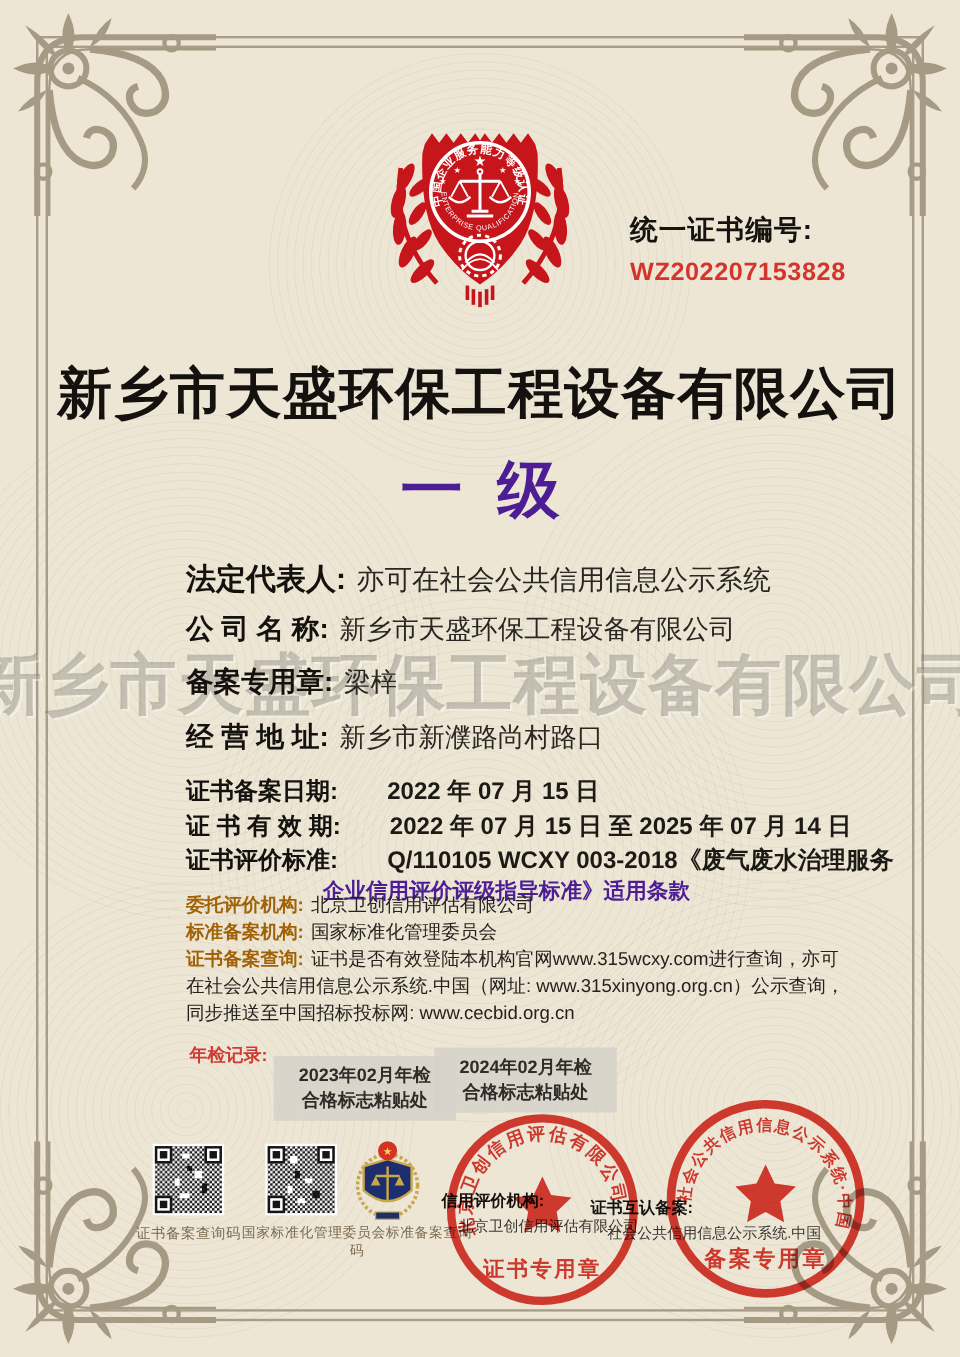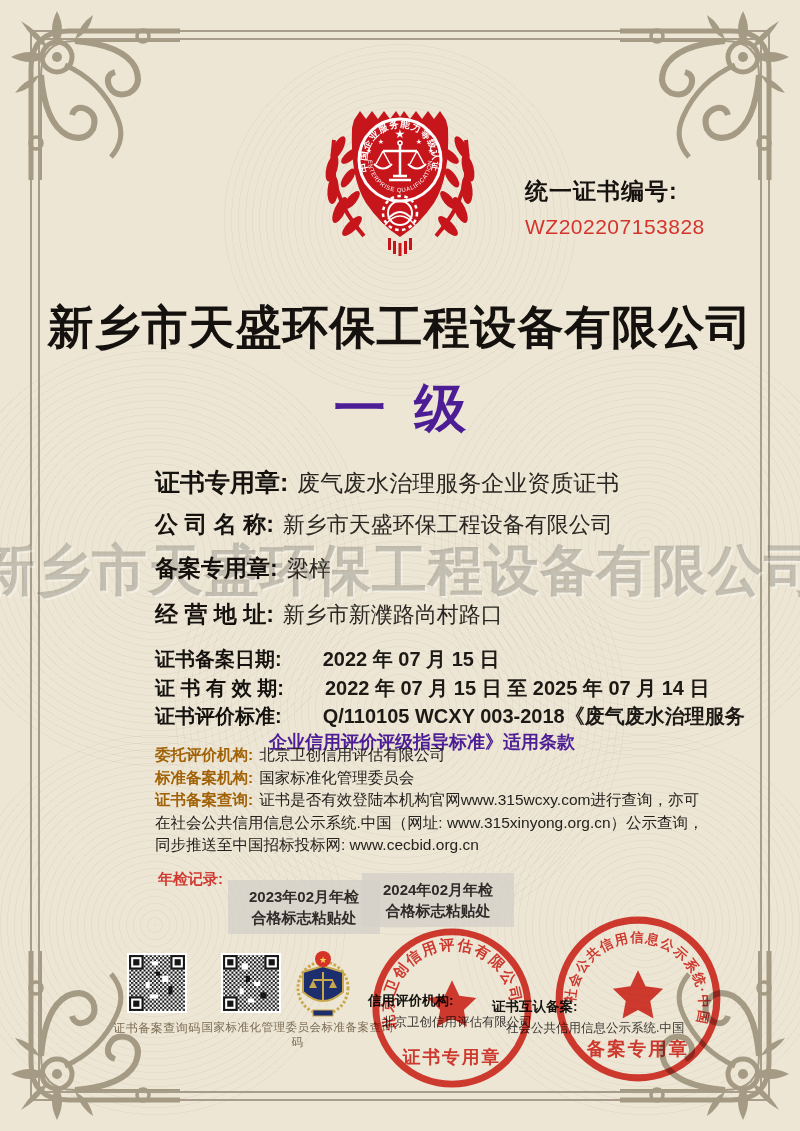--- a/index.html
+++ b/index.html
@@ -14,21 +14,21 @@
   .bframe2{position:absolute;inset:38px;border:2px solid #a79d8a;pointer-events:none;}
   .corner{position:absolute;width:175px;height:175px;pointer-events:none;}
   .corner.tl{left:5px;top:5px}
   .corner.tr{right:5px;top:5px;transform:scaleX(-1)}
   .corner.bl{left:5px;bottom:5px;transform:scaleY(-1)}
   .corner.br{right:5px;bottom:5px;transform:scale(-1,-1)}
   
   .emblem{position:absolute;left:298px;top:86px;width:204px;height:200px;}
   .certno{position:absolute;left:512px;top:176px;margin-left:13px;}
   .certno .lab{font-size:23px;font-weight:bold;color:#15120f;letter-spacing:1px;}
-  .certno .num{margin-top:8px;font-size:21px;font-weight:400;color:#d5342c;letter-spacing:.5px;}
+  .certno .num{margin-top:8px;font-size:21px;font-weight:700;color:#d5342c;letter-spacing:.5px;}
   .doc-title{position:absolute;left:0;right:0;top:297px;text-align:center;
              font-size:46px;font-weight:900;color:#14110e;letter-spacing:1px;}
   .grade{position:absolute;left:0;right:0;top:374px;text-align:center;
          font-size:52px;font-weight:800;color:#4c1d95;letter-spacing:.55em;text-indent:.55em;}
   
   .watermark{position:absolute;top:534px;left:50%;transform:translateX(-50%);
       white-space:nowrap;font-size:55px;font-weight:700;color:rgba(125,119,107,.40);
       letter-spacing:1px;text-shadow:2px 2px 0 rgba(255,255,255,.35);pointer-events:none;z-index:3;}
   
   .frow{position:absolute;left:155px;white-space:nowrap;z-index:4;}
@@ -181,21 +181,21 @@
   <div class="certno">
     <div class="lab">统一证书编号:</div>
     <div class="num">WZ202207153828</div>
   </div>
 
   <div class="doc-title">新乡市天盛环保工程设备有限公司</div>
   <div class="grade">一级</div>
   <div class="watermark">新乡市天盛环保工程设备有限公司</div>
 
   <div class="frow f-big" style="top:466px">
-    <span class="lbl">证书专用章:</span><span class="val">废气废水治理服务企业资质证书</span></div>
+    <span class="lbl">法定代表人:</span><span class="val">亦可在社会公共信用信息公示系统</span></div>
   <div class="frow f-mid" style="top:509px">
     <span class="lbl">公 司 名 称:</span><span class="val">新乡市天盛环保工程设备有限公司</span></div>
   <div class="frow f-mid" style="top:553px">
     <span class="lbl">备案专用章:</span><span class="val">梁梓</span></div>
   <div class="frow f-mid" style="top:599px">
     <span class="lbl">经 营 地 址:</span><span class="val">新乡市新濮路尚村路口</span></div>
 
   <div class="frow f-date" style="top:646px">
     <span class="lbl">证书备案日期:</span><span class="val">2022 年 07 月 15 日</span></div>
   <div class="frow f-date" style="top:675px">

